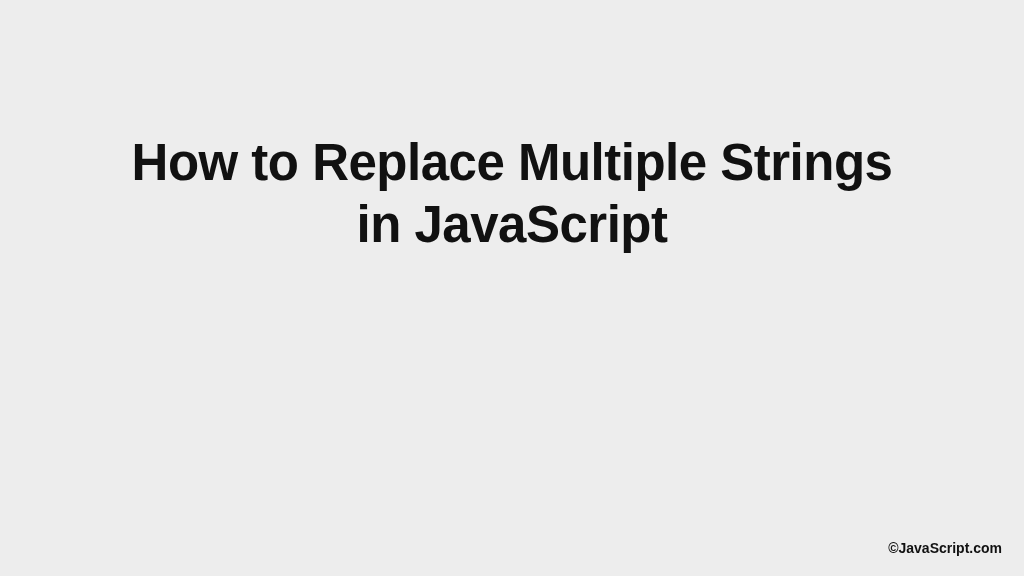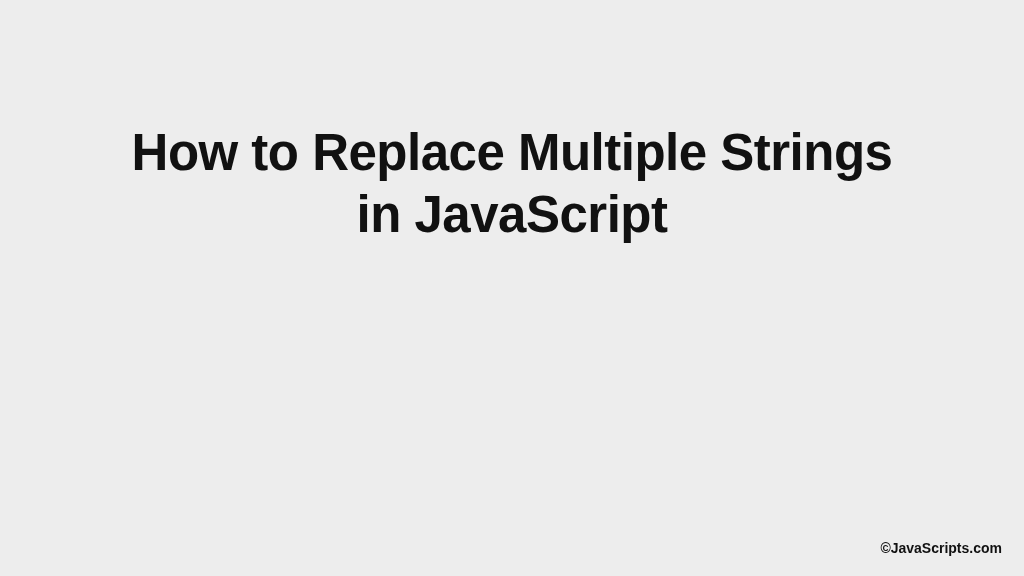--- a/index.html
+++ b/index.html
@@ -10,21 +10,21 @@
     body {
       width: 1024px;
       height: 576px;
       background-color: #ededed;
       font-family: -apple-system, BlinkMacSystemFont, "Segoe UI", Helvetica, Arial, sans-serif;
       position: relative;
       overflow: hidden;
     }
     .title {
       position: absolute;
-      top: 122px;
+      top: 132px;
       left: 50%;
       transform: translateX(-50%);
       width: 780px;
       text-align: center;
       font-size: 51px;
       font-weight: 800;
       color: #111111;
       line-height: 1.22;
       letter-spacing: -0.5px;
     }
@@ -34,13 +34,13 @@
       right: 22px;
       font-size: 14px;
       font-weight: 600;
       color: #111111;
     }
   </style>
 </head>
 <body>
 
 <h1 class="title">How to Replace Multiple Strings in JavaScript</h1>
-<div class="attribution">©JavaScripts.com</div>
+<div class="attribution">©JavaScript.com</div>
 
 </body></html>

